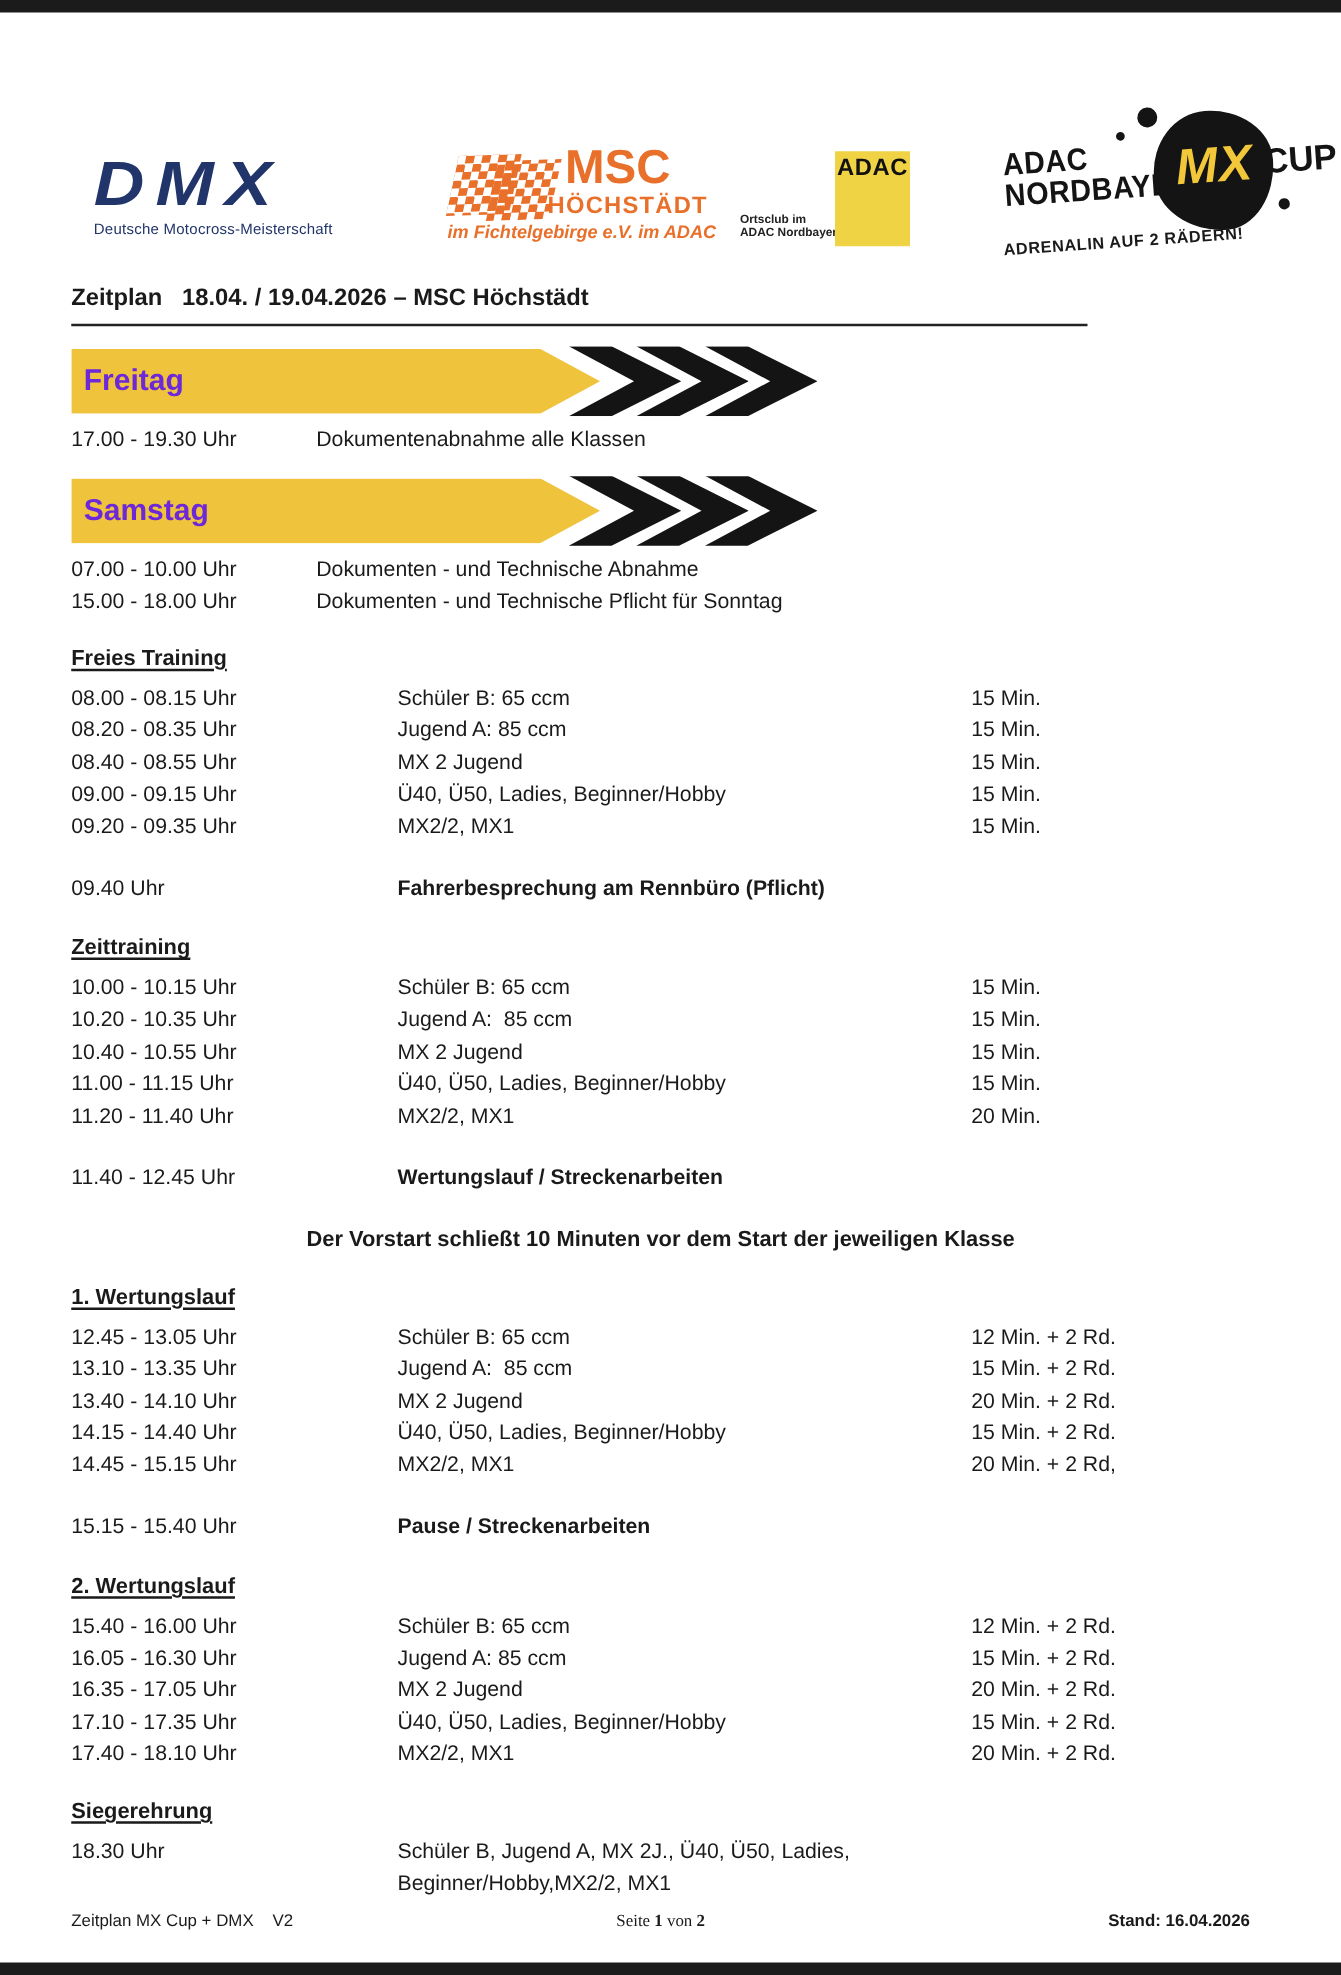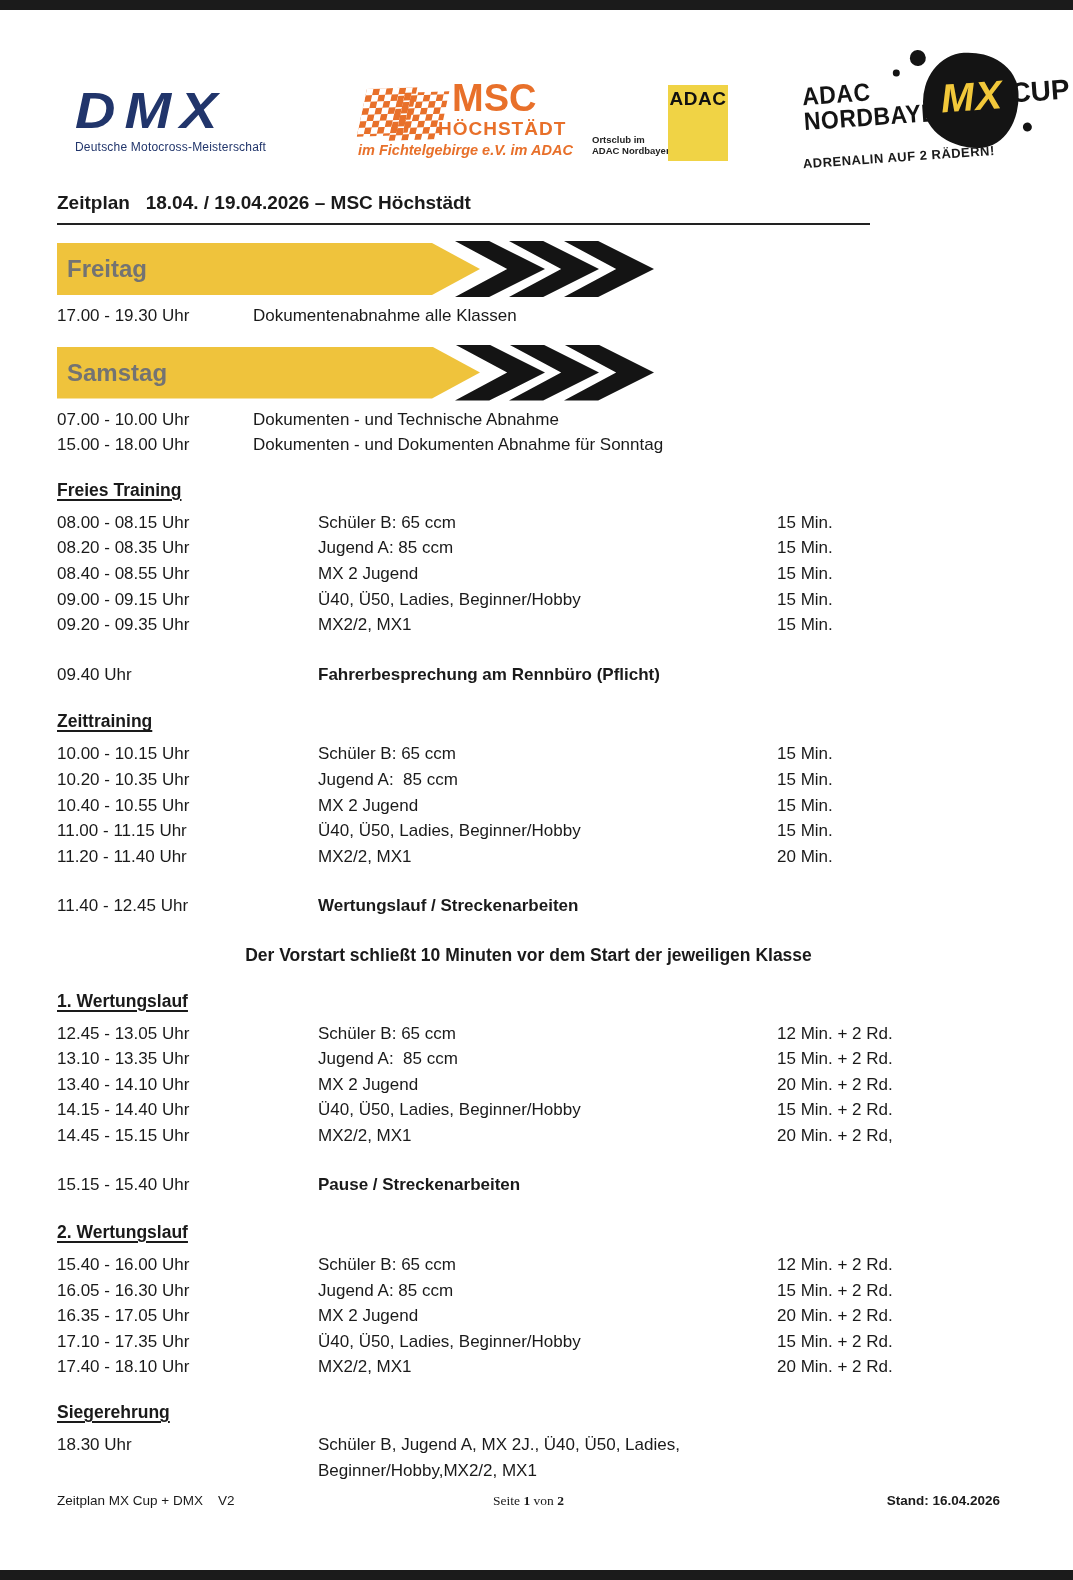--- a/index.html
+++ b/index.html
@@ -6,21 +6,21 @@
   body{
     width:1073px;height:1580px;position:relative;background:#ffffff;
     font-family:"Liberation Sans","DejaVu Sans",sans-serif;color:#1a1a1a;
     overflow:hidden;
   }
   .edge-bar{position:absolute;left:0;width:1073px;height:10px;background:#1b1b1b;}
   .edge-bar.top{top:0;}
   .edge-bar.bottom{bottom:0;}
 
   
-  .header{position:relative;height:185px;}
+  .header{position:relative;height:185px;margin-top:36px;}
 
   .dmx-logo{position:absolute;left:75px;top:86px;width:230px;color:#21356B;}
   .dmx-mark{font-weight:900;font-style:italic;font-size:50px;line-height:50px;letter-spacing:8px;transform:scaleX(1.12);transform-origin:left center;}
   .dmx-tagline{font-size:12px;margin-top:4px;letter-spacing:0.2px;white-space:nowrap;}
 
   .msc-logo{position:absolute;left:358px;top:84px;width:220px;height:84px;color:#E8702A;}
   .flag{position:absolute;width:50px;height:48px;
     background:repeating-conic-gradient(#E8702A 0% 25%, rgba(0,0,0,0) 0% 50%) 0 0 / 13px 13px;
     transform:skewX(-14deg) rotate(-2deg);}
   .flag.f1{left:4px;top:4px;}
@@ -45,21 +45,21 @@
   .mx-tagline{position:absolute;left:4px;top:88px;font-size:13px;font-weight:900;color:#1a1a1a;letter-spacing:0.5px;white-space:nowrap;}
 
   
   .content{margin:0 73px 0 57px;width:943px;}
   .doc-title{margin-top:6px;font-size:19px;font-weight:bold;white-space:pre-wrap;
     width:813px;padding-bottom:9px;border-bottom:2px solid #222;line-height:23px;}
 
   .banner{position:relative;height:52px;margin-top:18px;width:943px;}
   .banner .bar{position:absolute;left:0;top:0;width:423px;height:52px;background:#EFC33C;
     clip-path:polygon(0 0, calc(100% - 48px) 0, 100% 50%, calc(100% - 48px) 100%, 0 100%);}
-  .banner .label{position:absolute;left:10px;top:0;line-height:52px;font-size:24px;font-weight:bold;color:#737373;text-align:right;}
+  .banner .label{position:absolute;left:10px;top:0;line-height:52px;font-size:24px;font-weight:bold;color:#6d28d9;text-align:right;}
   .chev{position:absolute;top:-2px;width:90px;height:56px;background:#141414;
     clip-path:polygon(0 0, 38% 0, 100% 50%, 38% 100%, 0 100%, 58% 50%);}
   .chev.c1{left:398px;} .chev.c2{left:452px;} .chev.c3{left:507px;}
 
   .day-rows{margin-top:8px;}
   .day-row{display:grid;grid-template-columns:196px 1fr;line-height:25.6px;font-size:17px;}
 
   .schedule{margin-top:0;}
   .sec-heading{margin-top:22px;margin-bottom:9px;font-size:17.5px;font-weight:bold;
     text-decoration:underline;text-decoration-thickness:2px;text-underline-offset:3px;}
@@ -147,21 +147,21 @@
     <div class="label">Samstag</div>
   </div>
 
   <div class="day-rows">
       <div class="day-row">
         <span>07.00 - 10.00 Uhr</span>
         <span>Dokumenten - und Technische Abnahme</span>
       </div>
       <div class="day-row">
         <span>15.00 - 18.00 Uhr</span>
-        <span>Dokumenten - und Dokumenten Abnahme für Sonntag</span>
+        <span>Dokumenten - und Technische Pflicht für Sonntag</span>
       </div>
     </div>
 
   <div class="schedule">
       <div class="sec-heading">Freies Training</div>
       <div class="s-row">
         <span class="time">08.00 - 08.15 Uhr</span>
         <span class="cls">Schüler B: 65 ccm</span>
         <span class="dur">15 Min.</span>
       </div>

